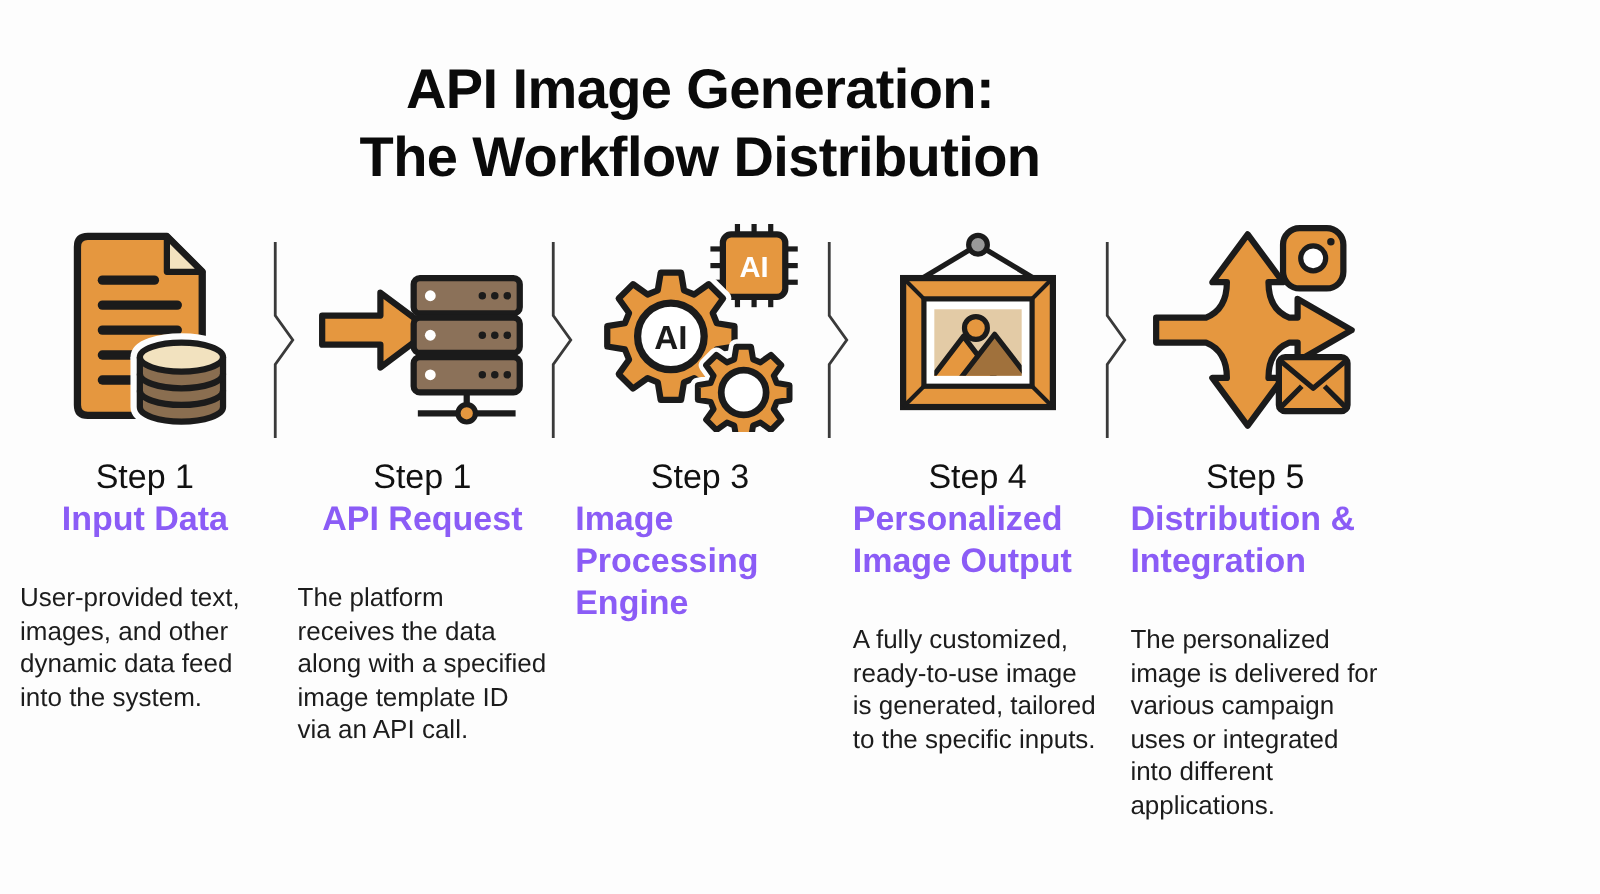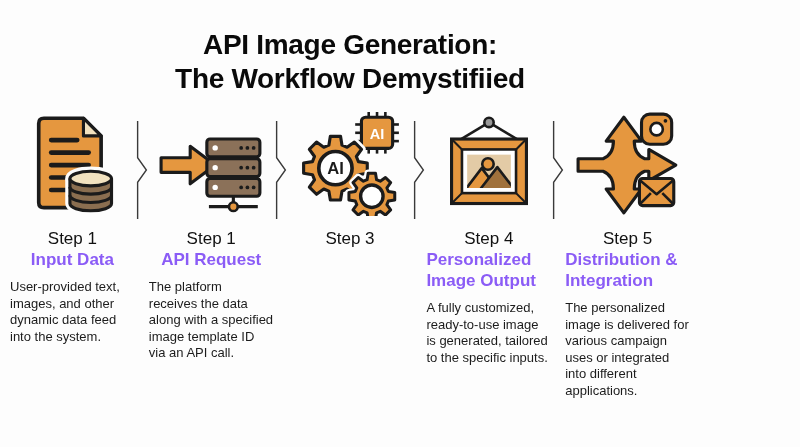--- a/index.html
+++ b/index.html
@@ -43,42 +43,42 @@
     color: #111;
   }
   .step-title {
     font-size: 17px;
     font-weight: bold;
     line-height: 21px;
     max-width: 142px;
     color: #8b5cf6;
   }
   .step-desc {
-    margin-top: 9px;
+    margin-top: 21px;
     font-size: 13px;
     line-height: 16.5px;
     max-width: 144px;
     color: #1c1c1c;
   }
   .separator {
     width: 14px;
     flex: 0 0 14px;
     display: flex;
     justify-content: center;
   }
   .separator svg { margin-top: 2px; }
 </style>
 </head>
 <body>
 
 <div class="page">
 
   <div class="title">
     <div>API Image Generation:</div>
-    <div>The Workflow Demystifiied</div>
+    <div>The Workflow Distribution</div>
   </div>
 
   <div class="steps-row">
 
     <div class="step-col">
       <div class="icon-box">
         <svg viewBox="0 0 100 100">
 
           <path d="M 23 6 L 61 6 L 78 23 L 78 87 Q 78 92 73 92 L 23 92 Q 18 92 18 87 L 18 11 Q 18 6 23 6 Z" fill="#E5973F" stroke="#1B1B1B" stroke-width="3.5" stroke-linejoin="round"></path>
           <path d="M 61 6 L 78 23 L 61 23 Z" fill="#F2E2BF" stroke="#1B1B1B" stroke-width="3" stroke-linejoin="round"></path>
@@ -185,20 +185,21 @@
           </g>
 
           <g transform="translate(71,81) scale(0.72)">
             <path d="M 22.1 -6.3 L 30.6 -4.9 L 30.6 4.9 L 22.1 6.3 L 20.1 11.2 L 25.1 18.2 L 18.2 25.1 L 11.2 20.1 L 6.3 22.1 L 4.9 30.6 L -4.9 30.6 L -6.3 22.1 L -11.2 20.1 L -18.2 25.1 L -25.1 18.2 L -20.1 11.2 L -22.1 6.3 L -30.6 4.9 L -30.6 -4.9 L -22.1 -6.3 L -20.1 -11.2 L -25.1 -18.2 L -18.2 -25.1 L -11.2 -20.1 L -6.3 -22.1 L -4.9 -30.6 L 4.9 -30.6 L 6.3 -22.1 L 11.2 -20.1 L 18.2 -25.1 L 25.1 -18.2 L 20.1 -11.2 Z" fill="none" stroke="#fdfdfd" stroke-width="10" stroke-linejoin="round"></path>
             <path d="M 22.1 -6.3 L 30.6 -4.9 L 30.6 4.9 L 22.1 6.3 L 20.1 11.2 L 25.1 18.2 L 18.2 25.1 L 11.2 20.1 L 6.3 22.1 L 4.9 30.6 L -4.9 30.6 L -6.3 22.1 L -11.2 20.1 L -18.2 25.1 L -25.1 18.2 L -20.1 11.2 L -22.1 6.3 L -30.6 4.9 L -30.6 -4.9 L -22.1 -6.3 L -20.1 -11.2 L -25.1 -18.2 L -18.2 -25.1 L -11.2 -20.1 L -6.3 -22.1 L -4.9 -30.6 L 4.9 -30.6 L 6.3 -22.1 L 11.2 -20.1 L 18.2 -25.1 L 25.1 -18.2 L 20.1 -11.2 Z" fill="#E5973F" stroke="#1B1B1B" stroke-width="4" stroke-linejoin="round"></path>
             <circle cx="0" cy="0" r="15" fill="#ffffff" stroke="#1B1B1B" stroke-width="4.5"></circle>
           </g>
         </svg>
       </div>
       <div class="step-label">Step 3</div>
+      <div class="step-title">Image Processing Engine</div>
     </div>
 
     <div class="separator">
       <svg width="16" height="112" viewBox="0 0 16 112">
         <path d="M 3 0 L 3 42 L 13 56 L 3 70 L 3 112" fill="none" stroke="#3A3A3A" stroke-width="1.6"></path>
       </svg>
     </div>
 
     <div class="step-col">
       <div class="icon-box">

